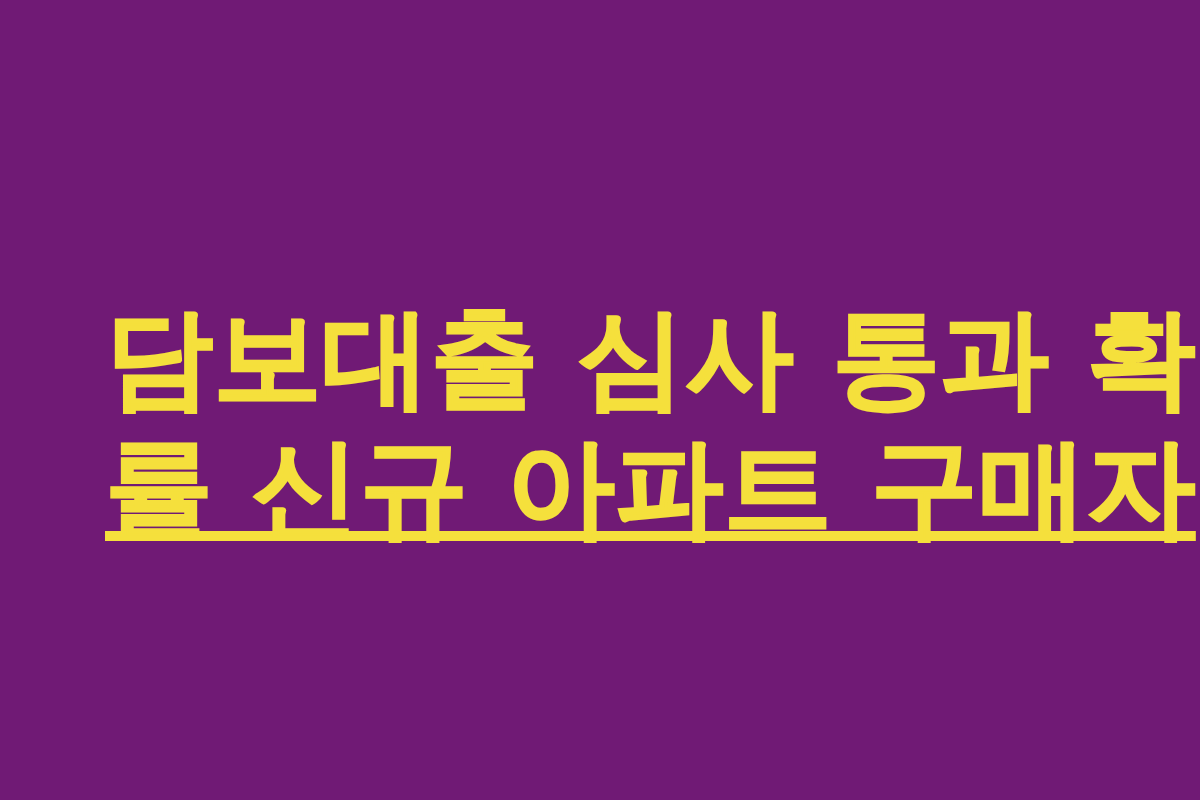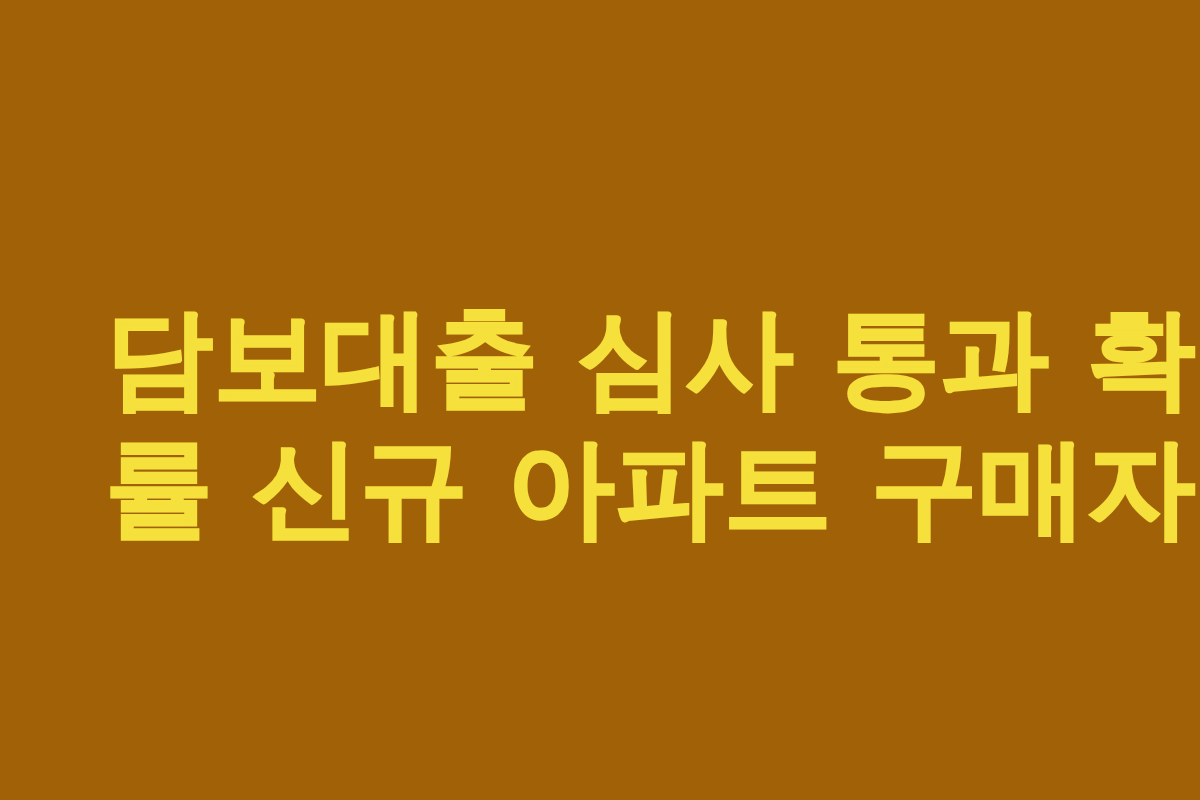--- a/index.html
+++ b/index.html
@@ -52,23 +52,23 @@
     text-rendering: optimizeLegibility;
   }
 
   .headline-line--last {
     letter-spacing: 1px;
   }
 </style>
 </head>
 <body>
 
-<div class="banner" style="background: #a16207;">
+<div class="banner" style="background: #701a75;">
 
   <div class="headline-block">
 
     <span class="headline-line" style="color: rgb(245, 224, 60); -webkit-text-stroke: 2px rgb(245, 224, 60);">담보대출 심사 통과 확</span>
 
-    <span class="headline-line" style="color: rgb(245, 224, 60); -webkit-text-stroke: 2px rgb(245, 224, 60);">률 신규 아파트 구매자</span>
+    <span class="headline-line" style="color: rgb(245, 224, 60); text-decoration: underline; -webkit-text-stroke: 2px rgb(245, 224, 60);">률 신규 아파트 구매자</span>
 
 
   </div>
 </div>
 
 </body></html>

